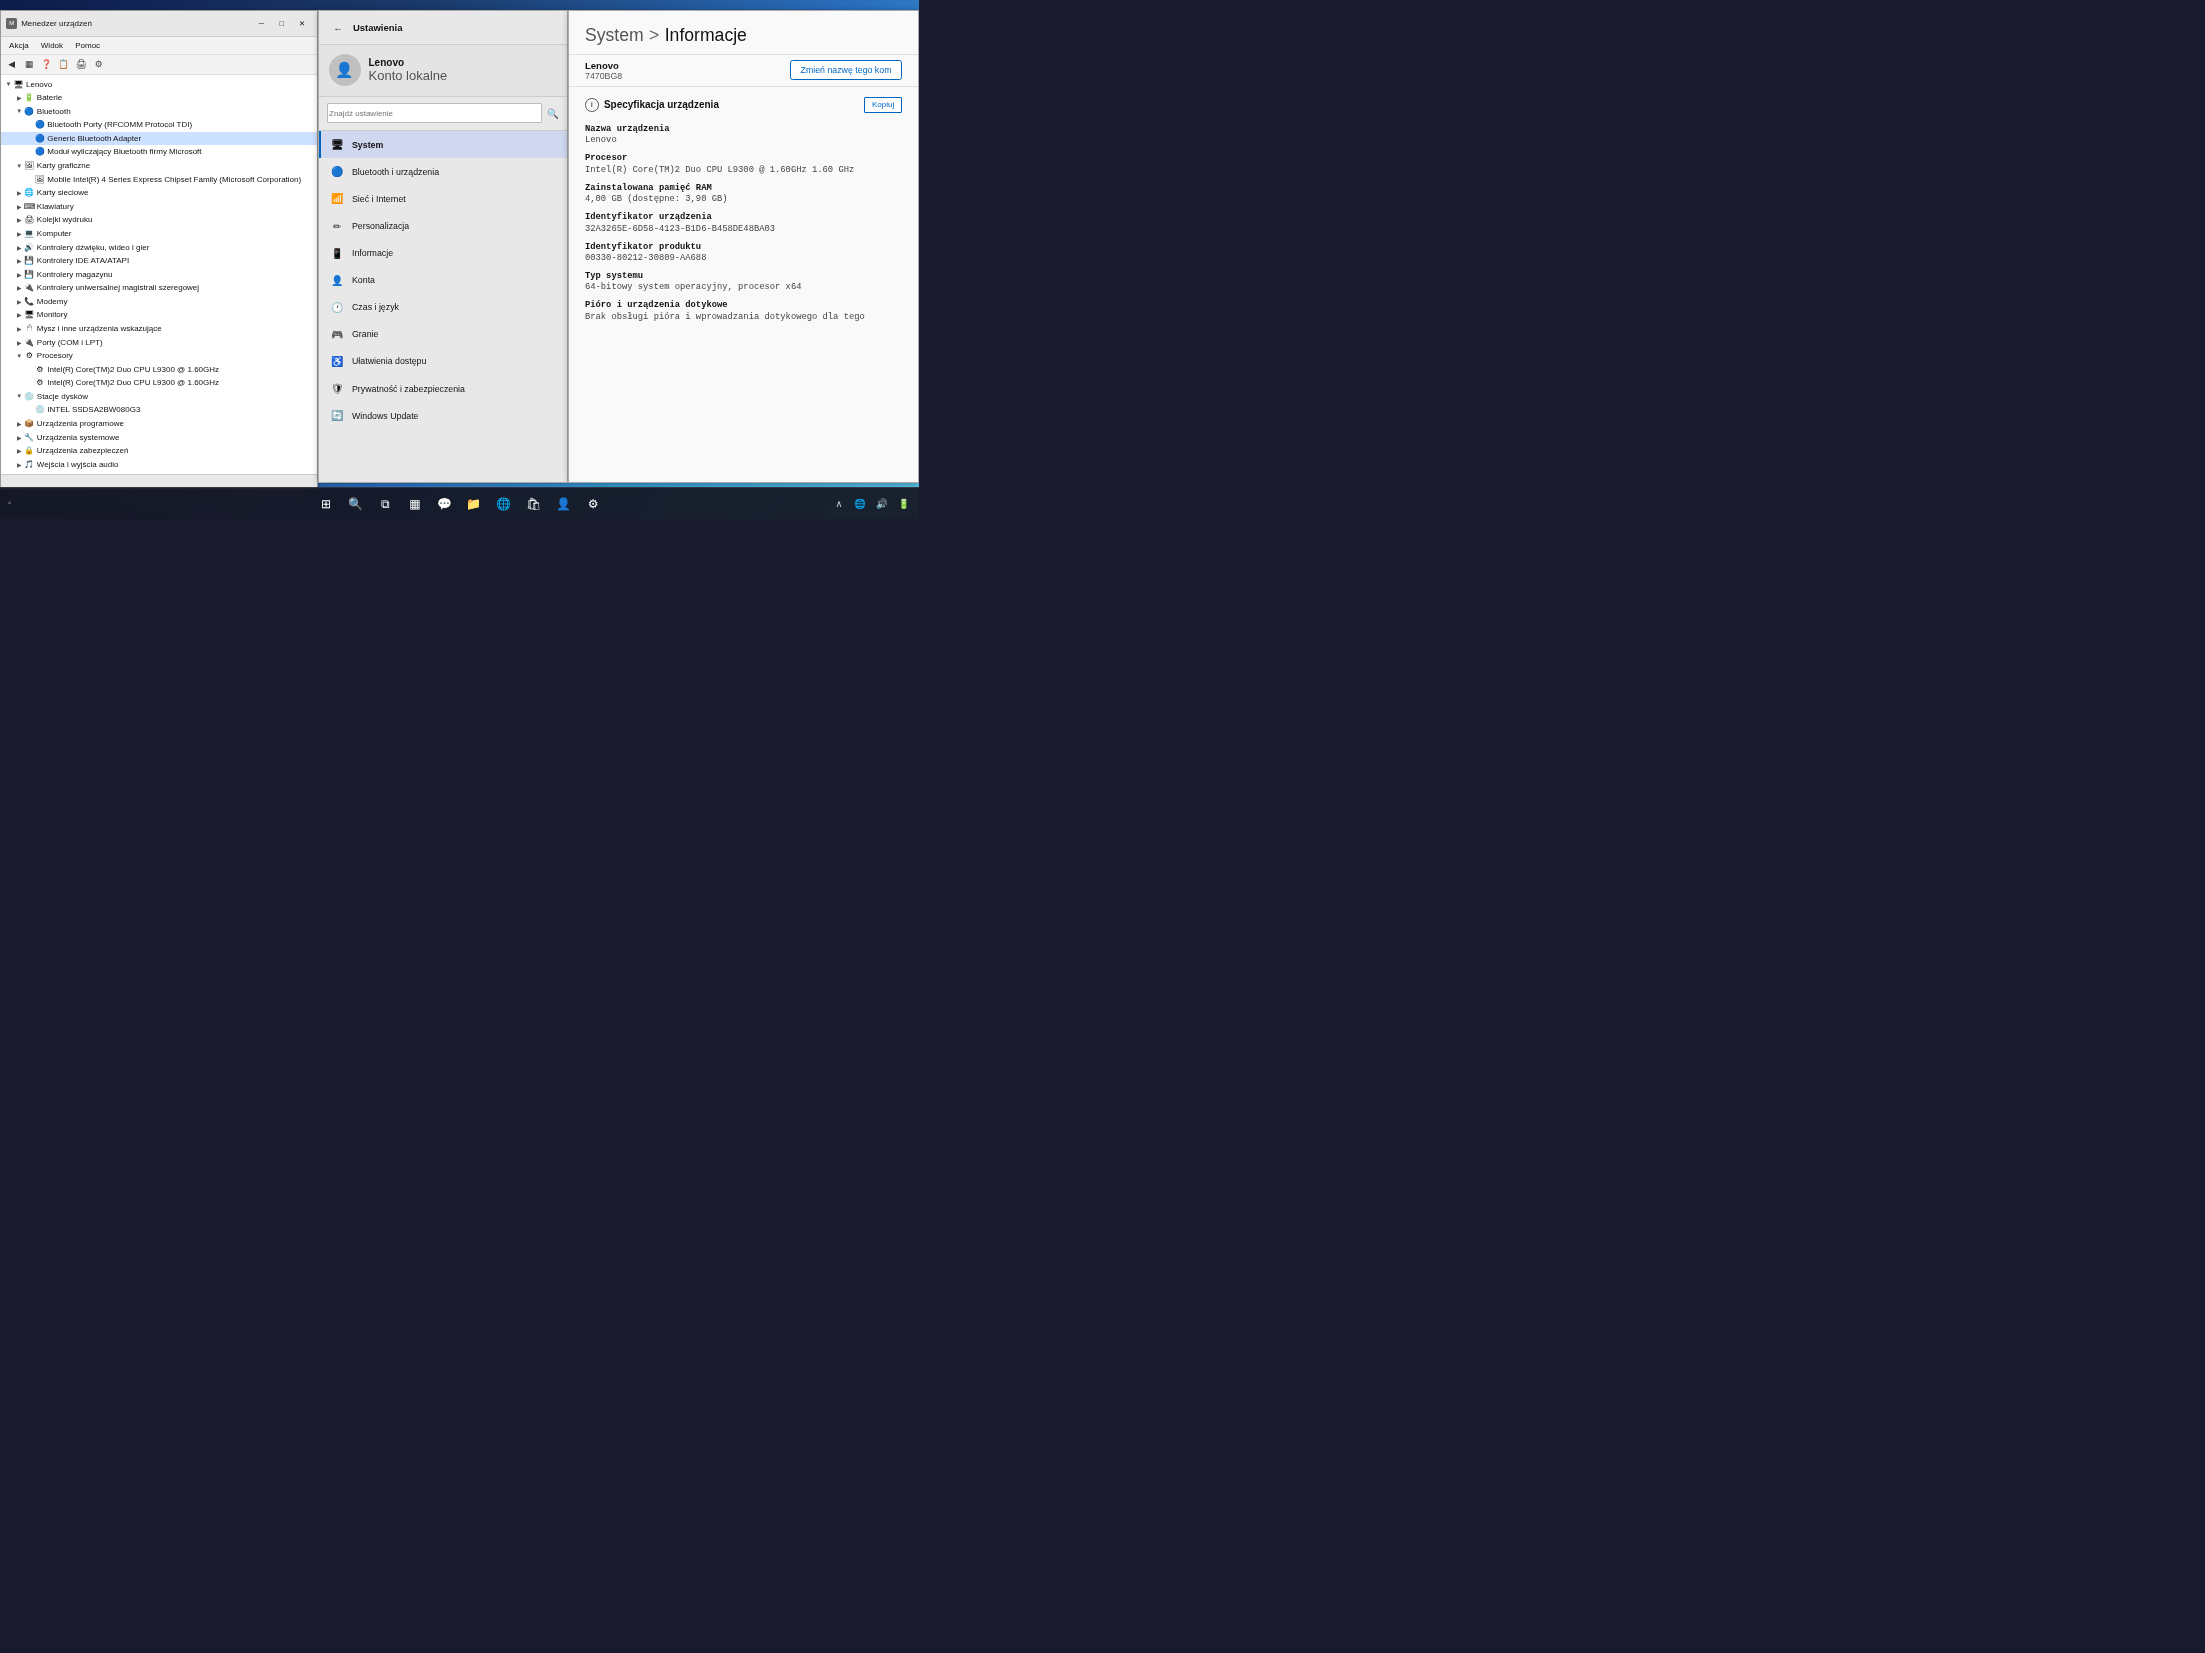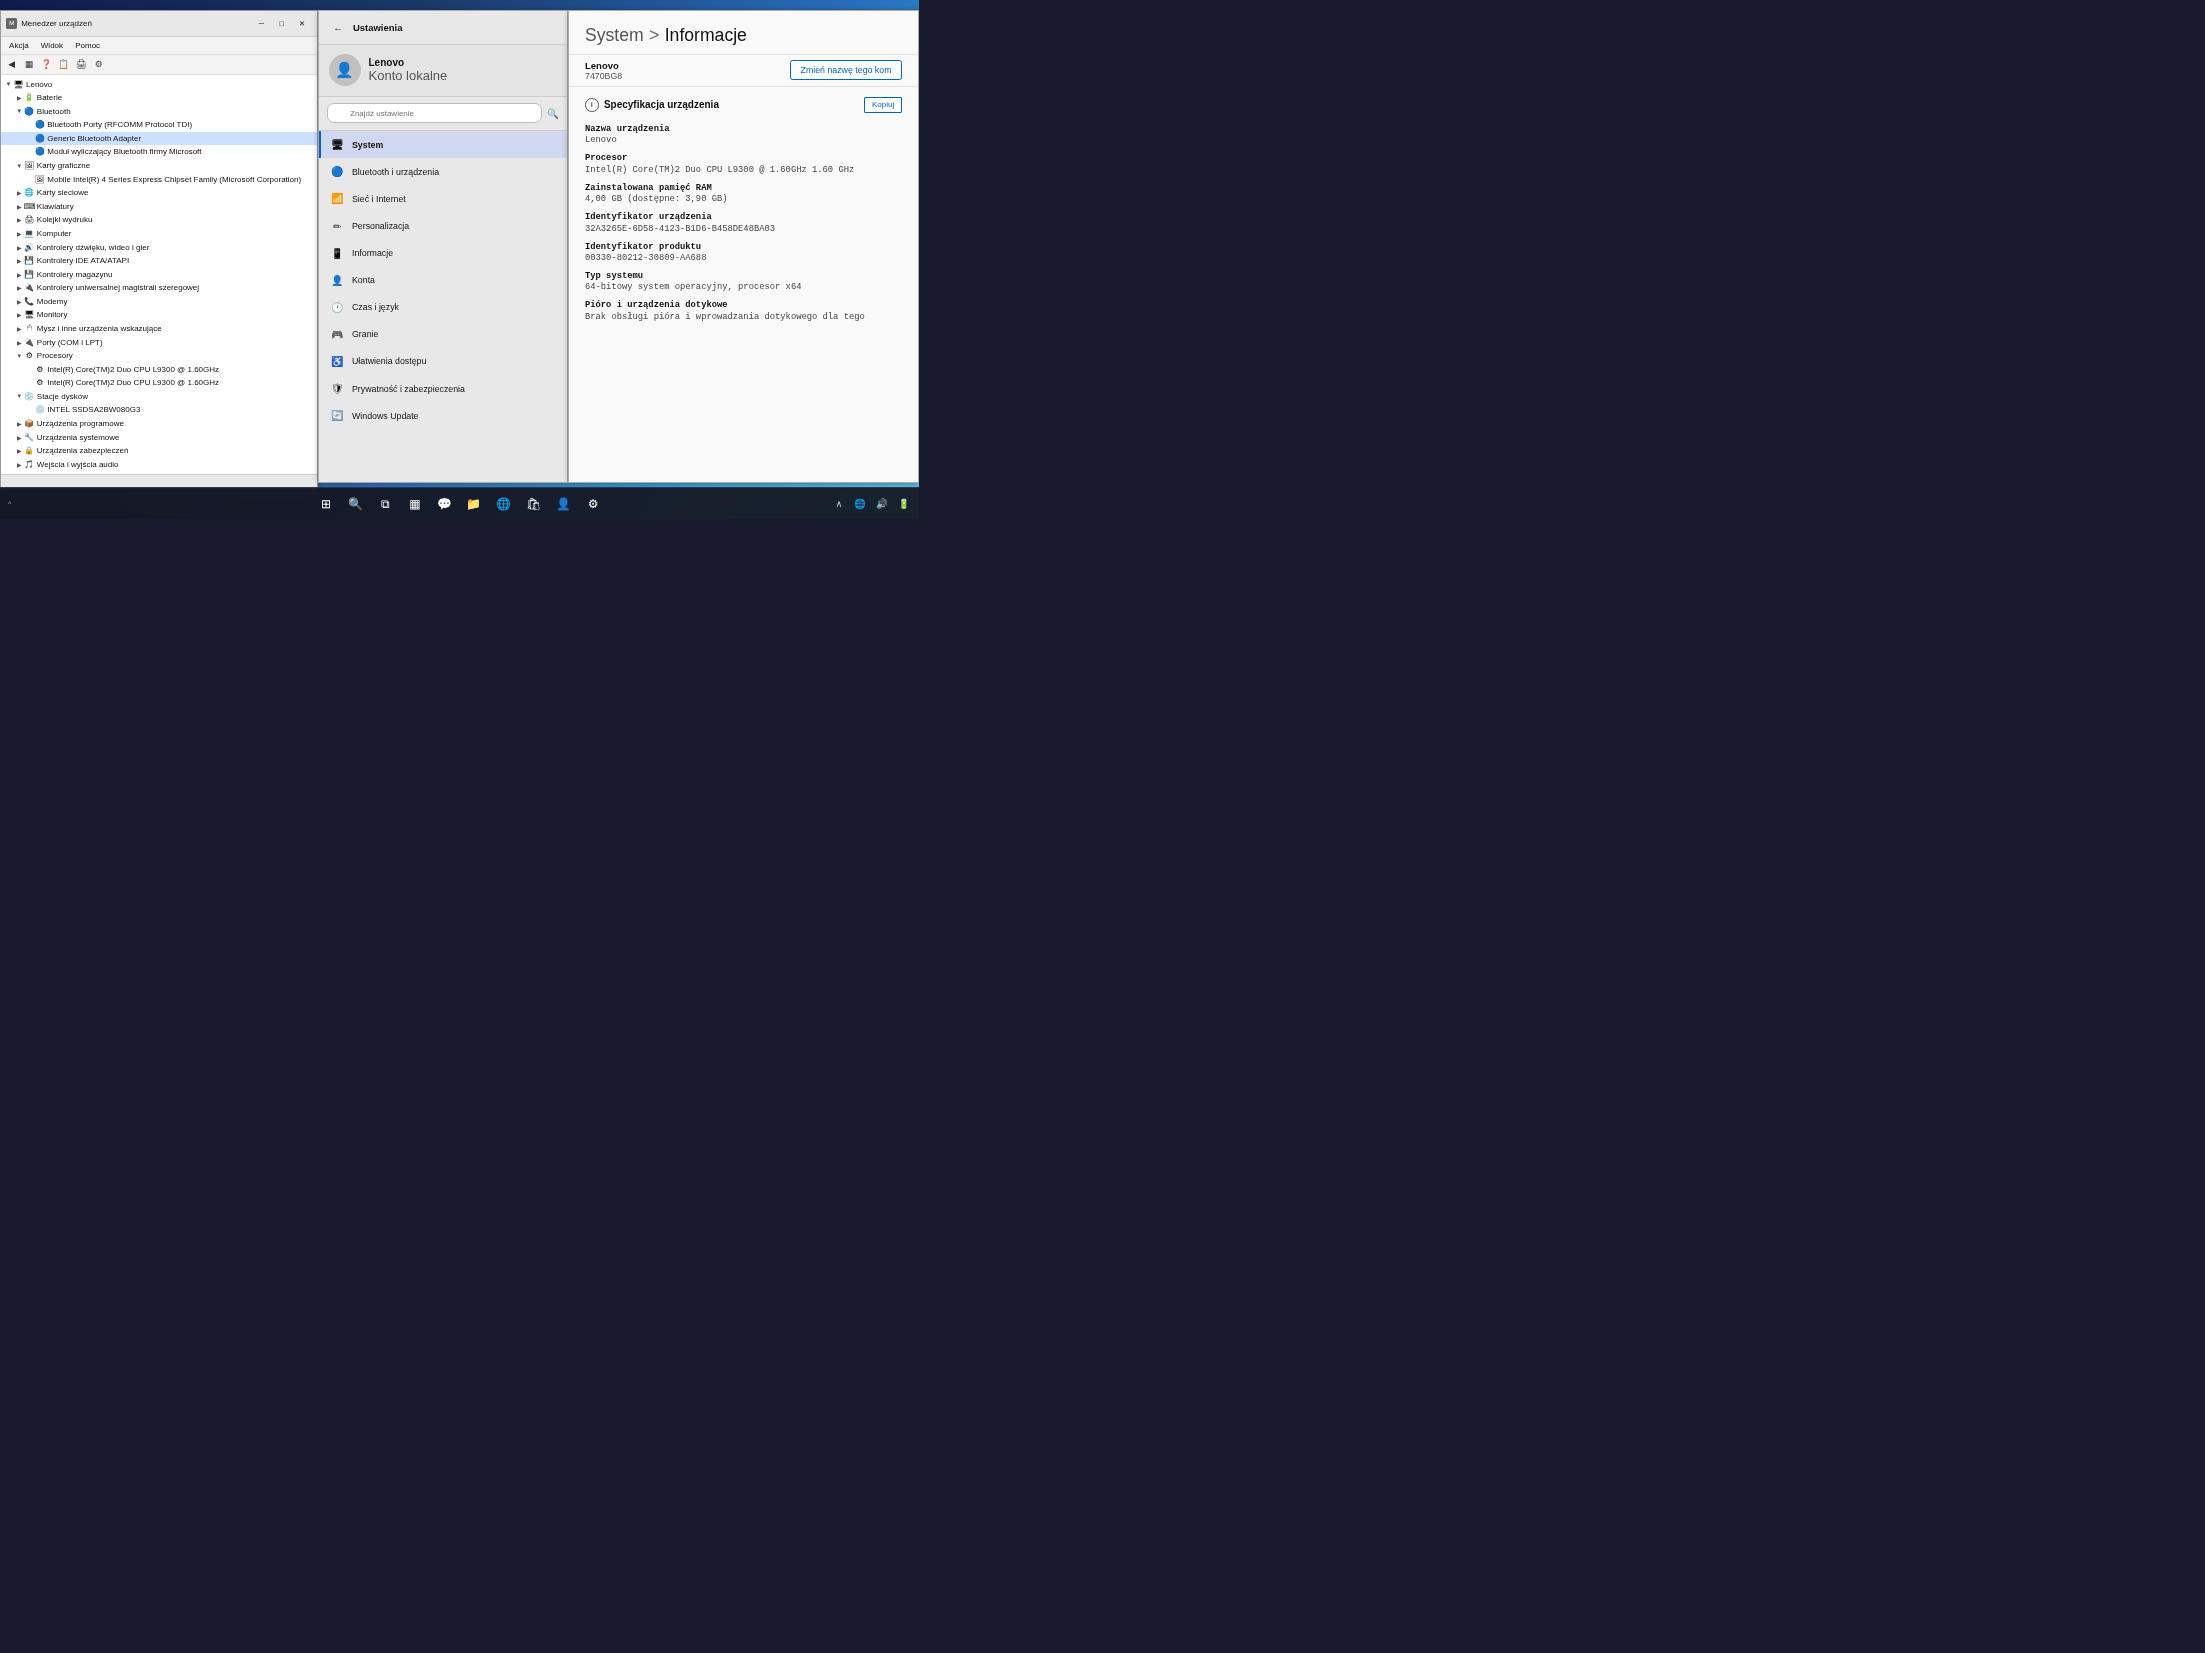--- a/index.html
+++ b/index.html
@@ -255,22 +255,22 @@
       background: #e8e8e8;
       border-bottom: 0.7px solid #ccc;
       display: flex;
       align-items: center;
       gap: 5.4px;
     }
     .search-input {
       flex: 1;
       height: 20px;
       border: 0.7px solid #bbb;
-      border-radius: 7px;
-      padding: 0 22px;
+      border-radius: 1px;
+      padding: 0 1px;
       font-size: 8px;
       background: white;
       outline: none;
     }
     .search-icon-btn {
       color: #555;
       font-size: 9.5px;
     }
 
     .settings-nav {

